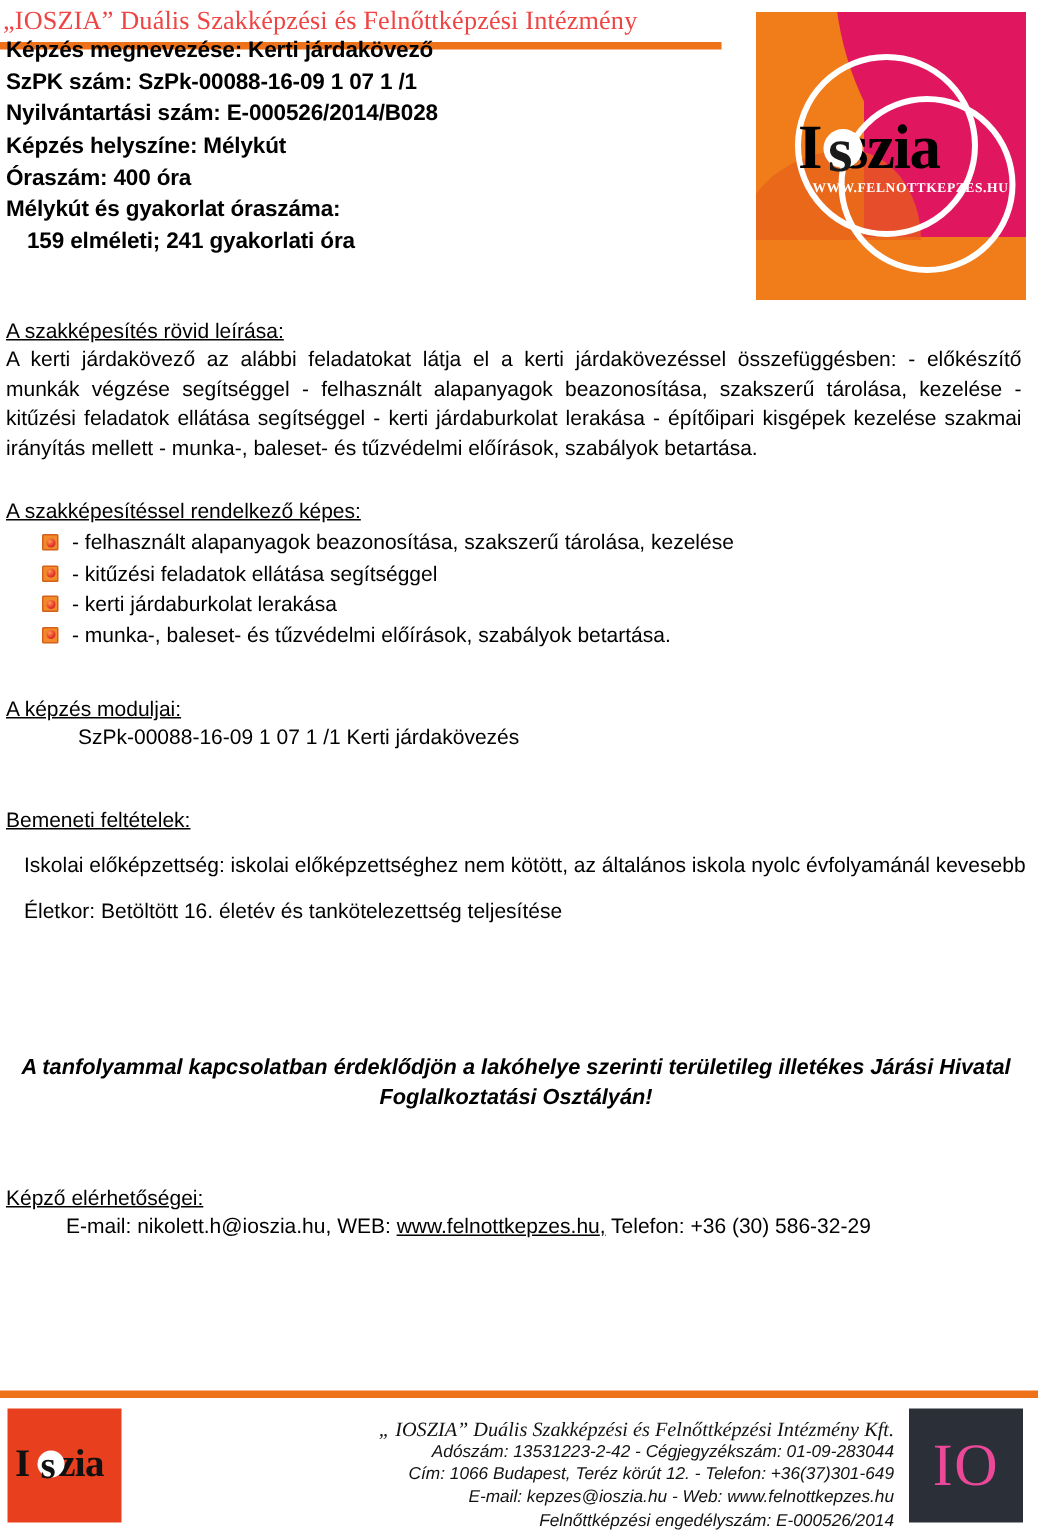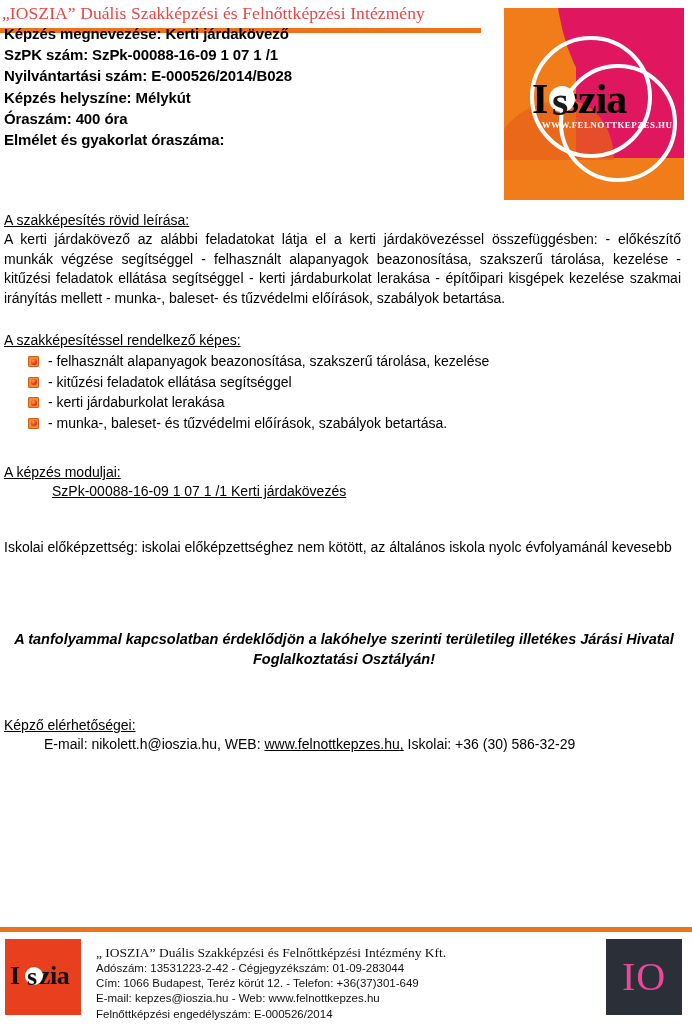--- a/index.html
+++ b/index.html
@@ -187,21 +187,21 @@
     font-size: 14px;
     line-height: 19.5px;
     text-align: justify;
     margin: 0;
     width: 677px;
   }
   .para-left {
     font-size: 14px;
     line-height: 19.5px;
     text-align: left;
-    margin: 0;
+    margin: 12px;
     width: 677px;
   }
   .spacer-lg { height: 24px; }
   .spacer-md { height: 19px; }
   .spacer-xl { height: 36px; }
 
   
   .blist {
     list-style: none;
     margin: 3px 0 12px 0;
@@ -237,21 +237,20 @@
     border-radius: 50%;
     background: radial-gradient(circle at 35% 32%, #ff9b4d 0%, #e83a2e 55%, #b8172b 100%);
   }
   .bullet-text { flex: 1 1 auto; }
 
   .module-line {
     font-size: 14px;
     line-height: 19.5px;
     padding-left: 48px;
     margin: 1px 0 0 0;
-    text-decoration: underline;
   }
   .contact-line {
     font-size: 14px;
     line-height: 19.5px;
     padding-left: 40px;
     margin: 1px 0 0 0;
   }
   .u { text-decoration: underline; }
 
   .callout {
@@ -338,21 +337,22 @@
     line-height: 40px;
     color: #ec4899;
     letter-spacing: 1px;
   }
 
   .footer-center {
     position: absolute;
     left: 96px;
     top: 12px;
     width: 500px;
-    text-align: left;
+    text-align: right;
+    font-style: italic;
   }
   .fc-title {
     font-family: "Liberation Serif", serif;
     font-size: 13.5px;
     line-height: 17px;
     color: #111111;
     white-space: nowrap;
   }
   .fc-line {
     font-size: 11.5px;
@@ -371,21 +371,22 @@
     <div class="header-title">„IOSZIA” Duális Szakképzési és Felnőttképzési Intézmény</div>
 
     <div class="header-rule"></div>
 
     <div class="header-fields">
       <div class="fline">Képzés megnevezése: Kerti járdakövező</div>
       <div class="fline">SzPK szám: SzPk-00088-16-09 1 07 1 /1</div>
       <div class="fline">Nyilvántartási szám: E-000526/2014/B028</div>
       <div class="fline">Képzés helyszíne: Mélykút</div>
       <div class="fline">Óraszám: 400 óra</div>
-      <div class="fline">Elmélet és gyakorlat óraszáma:</div>
+      <div class="fline">Mélykút és gyakorlat óraszáma:</div>
+      <div class="fline indent">159 elméleti; 241 gyakorlati óra</div>
     </div>
 
     <div class="header-logo">
       <div class="hl-magenta"></div>
       <div class="hl-magenta2"></div>
       <div class="hl-wave"></div>
       <div class="hl-ring hl-ring-a"></div>
       <div class="hl-ring hl-ring-b"></div>
       <div class="hl-word">
         <span>I</span><span style="opacity:0">s</span><span>szia</span>
@@ -430,42 +431,44 @@
     <div class="spacer-md"></div>
 
     <div>
       <div class="sec-head">A képzés moduljai:</div>
       <p class="module-line">SzPk-00088-16-09 1 07 1 /1 Kerti járdakövezés</p>
     </div>
 
     <div class="spacer-xl"></div>
 
     <div>
+      <div class="sec-head">Bemeneti feltételek:</div>
       <p class="para-left">Iskolai előképzettség: iskolai előképzettséghez nem kötött, az általános iskola nyolc évfolyamánál kevesebb</p>
+      <p class="para-left">Életkor: Betöltött 16. életév és tankötelezettség teljesítése</p>
     </div>
 
     <div class="spacer-lg"></div>
 
     <div>
     </div>
 
     <div class="spacer-xl"></div>
 
     <p class="callout">A tanfolyammal kapcsolatban érdeklődjön a lakóhelye szerinti területileg illetékes Járási Hivatal Foglalkoztatási Osztályán!</p>
 
     <div class="spacer-xl"></div>
 
     <div>
       <div class="sec-head">Képző elérhetőségei:</div>
       <p class="contact-line">
         <span>E-mail:</span>
         <span>nikolett.h@ioszia.hu</span><span>,</span>
         <span>WEB:</span>
         <span class="u">www.felnottkepzes.hu</span><span class="u">,</span>
-        <span>Iskolai:</span>
+        <span>Telefon:</span>
         <span>+36 (30) 586-32-29</span>
       </p>
     </div>
 
   </div>
 
   <div class="footer-rule"></div>
 
   <div class="footer">
 

